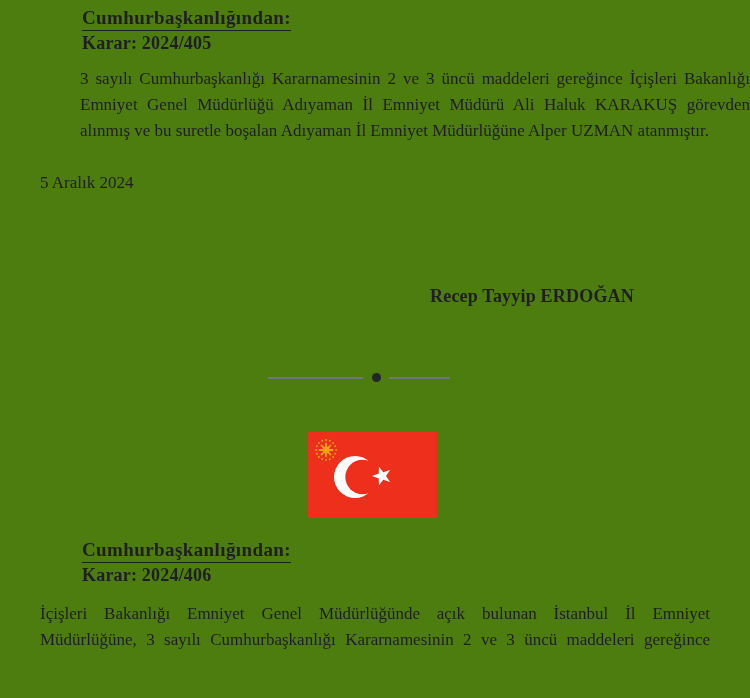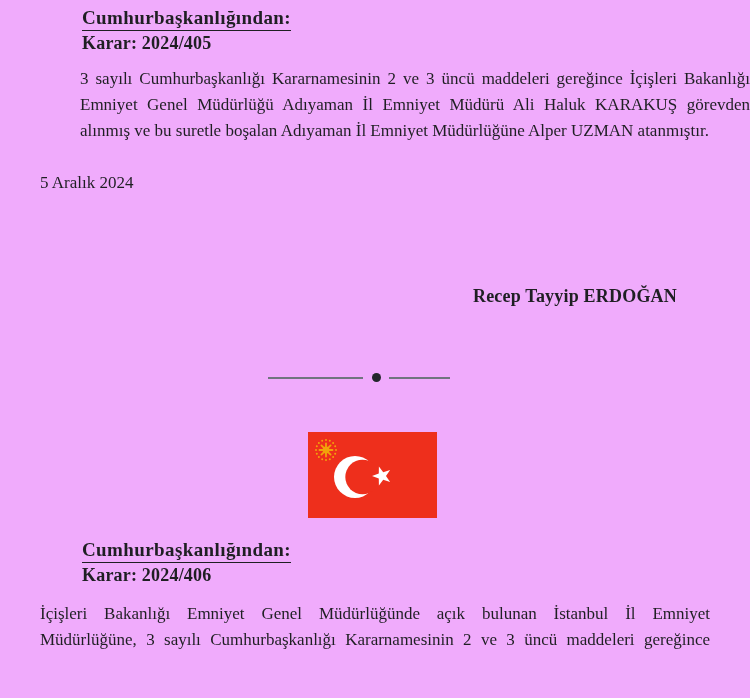--- a/index.html
+++ b/index.html
@@ -1,19 +1,19 @@
 <!DOCTYPE html>
 <html><head>
 <meta charset="utf-8">
 <style>
   html,body{margin:0;padding:0;background:#ffffff;}
   .page{
     position:relative;
     width:750px;height:698px;
-    background:#f0abfc;
+    background:#4d7c0f;
     font-family:"Liberation Serif","DejaVu Serif",serif;
     color:#1f1f23;
     overflow:hidden;
   }
   .heading{
     position:absolute;left:82px;
     font-size:19px;font-weight:bold;letter-spacing:.4px;
     display:inline-block;
     border-bottom:1.6px solid #1f1f23;
     padding-bottom:1px;
@@ -27,21 +27,20 @@
     font-size:17px;
   }
   .pline{display:block;height:26px;line-height:26px;white-space:normal;}
   .just{text-align:justify;text-align-last:justify;}
   .date-line{
     position:absolute;left:40px;width:670px;top:173px;
     text-align:left;font-size:17px;
   }
   .sig{
     position:absolute;left:430px;width:290px;top:286px;
-    text-align:center;
   }
   .sig-name{font-size:18px;font-weight:bold;letter-spacing:.2px;}
   .sig-title{font-size:17px;letter-spacing:1px;margin-top:10px;}
   .divider{position:absolute;left:0;top:373px;width:750px;height:10px;}
   .dline{position:absolute;top:3.5px;height:2px;background:#70747f;}
   .dline.left{left:268px;width:95px;}
   .dline.right{left:389px;width:61px;}
   .ddot{position:absolute;left:372px;top:0;width:9px;height:9px;border-radius:50%;background:#23262b;}
   .flag{position:absolute;left:308px;top:432px;width:129px;height:86px;}
 </style>

